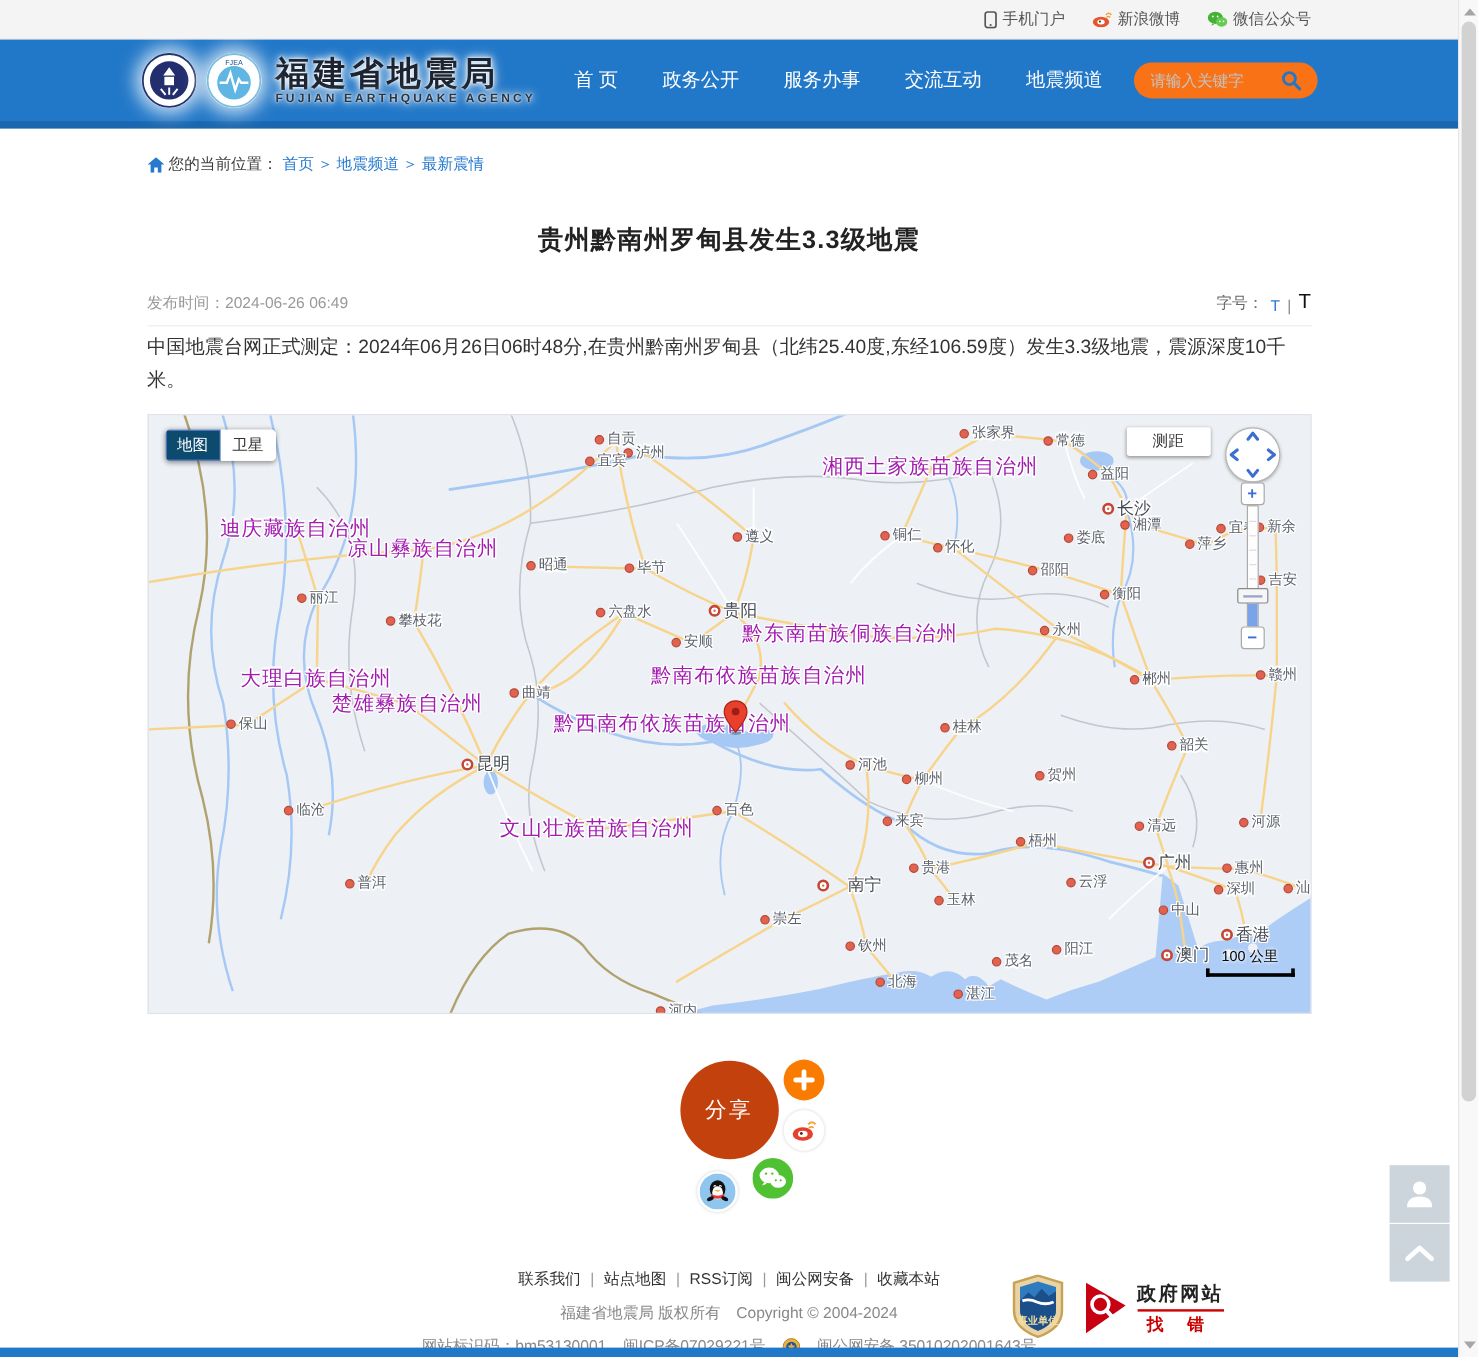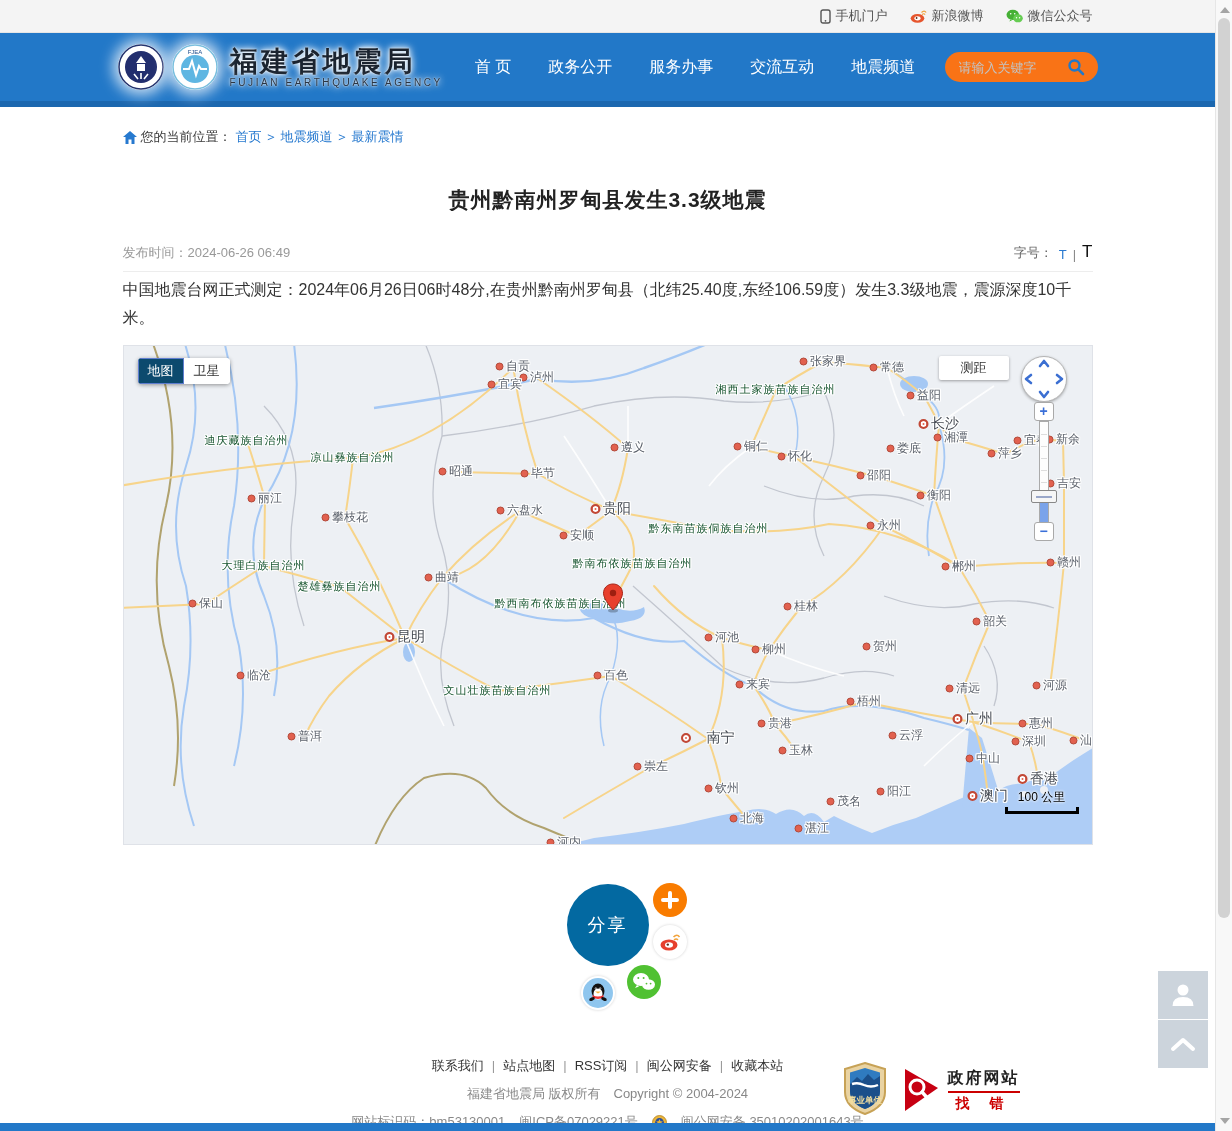--- a/index.html
+++ b/index.html
@@ -12,21 +12,21 @@
   .topbar-inner { width:970px; margin:0 auto; height:32px; display:flex; align-items:center; justify-content:flex-end; gap:22px; font-size:13px; color:#555; }
   .tb-item { display:flex; align-items:center; gap:5px; cursor:pointer; }
 
   
   .header { height:74px; background:#2278c8; border-bottom:6px solid #1b67af; }
   .header-inner { width:980px; margin:0 auto; height:68px; display:flex; align-items:center; }
   .logos { display:flex; align-items:center; gap:8px; }
   .logo-circle { width:46px; height:46px; border-radius:50%; box-shadow:0 0 14px 5px rgba(255,255,255,.75); background:#fff; position:relative; flex:none; }
   .site-title { margin-left:12px; text-shadow:0 0 6px #fff,0 0 10px #fff,0 0 2px #fff; }
   .site-title h1 { font-size:28px; letter-spacing:3px; color:#1b2430; line-height:30px; }
-  .site-title .en { font-size:10px; letter-spacing:2.6px; color:#2a3442; font-weight:normal; }
+  .site-title .en { font-size:10px; letter-spacing:2.6px; color:#2a3442; font-weight:bold; }
   .nav { display:flex; gap:37px; margin-left:32px; }
   .nav-item { color:#fff; font-size:16px; cursor:pointer; white-space:nowrap; }
   .search { margin-left:auto; width:153px; height:30px; background:#f97316; border-radius:15px; display:flex; align-items:center; padding:0 8px 0 14px; }
   .search input { border:none; outline:none; width:108px; font-size:13px; color:#333; background:transparent; }
   .search input::placeholder { color:#c3c3c3; }
   .search-btn { cursor:pointer; display:flex; }
 
   
   .crumbwrap { width:970px; margin:0 auto; padding-top:21px; font-size:13px; color:#3c3c3c; display:flex; align-items:center; gap:4px; }
   .crumb-links { display:flex; align-items:center; }
@@ -43,21 +43,21 @@
   .fs-sep { color:#888; }
   .fs-large { color:#111; font-size:17px; cursor:pointer; }
   .a-body { margin-top:4px; font-size:16px; color:#333; line-height:1.75; }
 
   
   .map { position:relative; width:970px; height:500px; margin:13px auto 0; background:#edf0f4; border:1px solid #dfe2e8; overflow:hidden; cursor:grab; }
   .map svg.mapart { position:absolute; left:0; top:0; }
   .map-labels { position:absolute; inset:0; pointer-events:none; }
   .mlabel { position:absolute; transform:translate(-50%,-50%); display:flex; align-items:center; gap:3px; white-space:nowrap; font-size:12px; color:#5b616b;
     text-shadow:-1px -1px 0 #fff,1px -1px 0 #fff,-1px 1px 0 #fff,1px 1px 0 #fff,0 -1px 0 #fff,0 1px 0 #fff,-1px 0 0 #fff,1px 0 0 #fff; }
-  .mlabel.k-r { color:#14532d; font-size:11px; letter-spacing:1px; }
+  .mlabel.k-r { color:#a21caf; font-size:17px; letter-spacing:1px; }
   .mlabel.k-p { color:#454a52; font-size:14px; }
   .mdot { width:8px; height:8px; border-radius:50%; background:#e2614f; border:1px solid #b24a3a; flex:none; }
   .mdot.cap { width:10px; height:10px; background:#e2614f; border:2px solid #c14836; box-shadow:inset 0 0 0 2px #fff; }
   .maptype { position:absolute; left:14px; top:12px; display:flex; border-radius:4px; overflow:hidden; box-shadow:0 1px 4px rgba(0,0,0,.4); font-size:13px; z-index:5; }
   .mt-btn { padding:3px 9px; cursor:pointer; }
   .mt-map { background:#0c4a6e; color:#fff; border:1px solid #5f7ed0; }
   .mt-sat { background:#fff; color:#333; border:1px solid #fff; }
   .measure { position:absolute; right:83px; top:10px; width:70px; height:24px; background:#fff; border-radius:2px; box-shadow:0 1px 3px rgba(0,0,0,.35); font-size:13px; color:#333; text-align:center; line-height:24px; cursor:pointer; z-index:5; }
   .pan { position:absolute; left:897px; top:10px; width:46px; height:46px; border-radius:50%; background:#fff; border:1px solid #b5b5b5; box-shadow:0 1px 3px rgba(0,0,0,.3); z-index:5; }
   .zoomplus,.zoomminus { position:absolute; left:910px; width:20px; height:19px; background:#fff; border:1px solid #a9a9a9; border-radius:3px; color:#3a6fd8; font-weight:bold; text-align:center; line-height:17px; font-size:14px; cursor:pointer; z-index:5; }
@@ -67,21 +67,21 @@
   .zoomfill { position:absolute; left:916px; top:157px; width:8px; height:19px; background:#7aa3ea; z-index:4; }
   .zoomhandle { position:absolute; left:907px; top:144px; width:26px; height:13px; background:#f6f6f6; border:1px solid #888; border-radius:2px; z-index:6; cursor:pointer; }
   .zoomhandle::after { content:""; position:absolute; left:4px; right:4px; top:5px; border-top:2px solid #9aa7c9; }
   .mapscale { position:absolute; right:13px; bottom:30px; z-index:5; text-align:center; }
   .mapscale .stext { font-size:12px; color:#000; text-shadow:0 0 3px #fff,0 0 3px #fff; margin-bottom:1px; }
   .mapscale .sbar { width:74px; height:7px; border-left:3px solid #000; border-right:3px solid #000; border-bottom:3px solid #000; }
   .pin { position:absolute; left:476px; top:237px; z-index:4; }
 
   
   .share { position:relative; width:970px; margin:0 auto; height:132px; margin-top:38px; }
-  .share-main { position:absolute; left:444px; top:1px; width:82px; height:82px; border-radius:50%; background:#0369a1; color:#fff; font-size:18px; letter-spacing:2px; display:flex; align-items:center; justify-content:center; cursor:pointer;text-align:center; }
+  .share-main { position:absolute; left:444px; top:1px; width:82px; height:82px; border-radius:50%; background:#c2410c; color:#fff; font-size:18px; letter-spacing:2px; display:flex; align-items:center; justify-content:center; cursor:pointer;text-align:center; }
   .share-ico { position:absolute; width:34px; height:34px; border-radius:50%; cursor:pointer; display:flex; align-items:center; justify-content:center; }
   .sh-plus { left:530px; top:0; background:#f97c00; }
   .sh-weibo { left:530px; top:42px; background:#fff; box-shadow:0 0 3px rgba(0,0,0,.18); }
   .sh-wechat { left:504px; top:82px; background:#fff; }
   .sh-qq { left:458px; top:93px; background:#fff; box-shadow:0 0 3px rgba(0,0,0,.18); }
 
   
   .footer { position:relative; width:970px; margin:42px auto 0; text-align:center; font-size:13px; color:#666; }
   .f-links { color:#333; }
   .f-links a { color:#333; text-decoration:none; cursor:pointer; }

